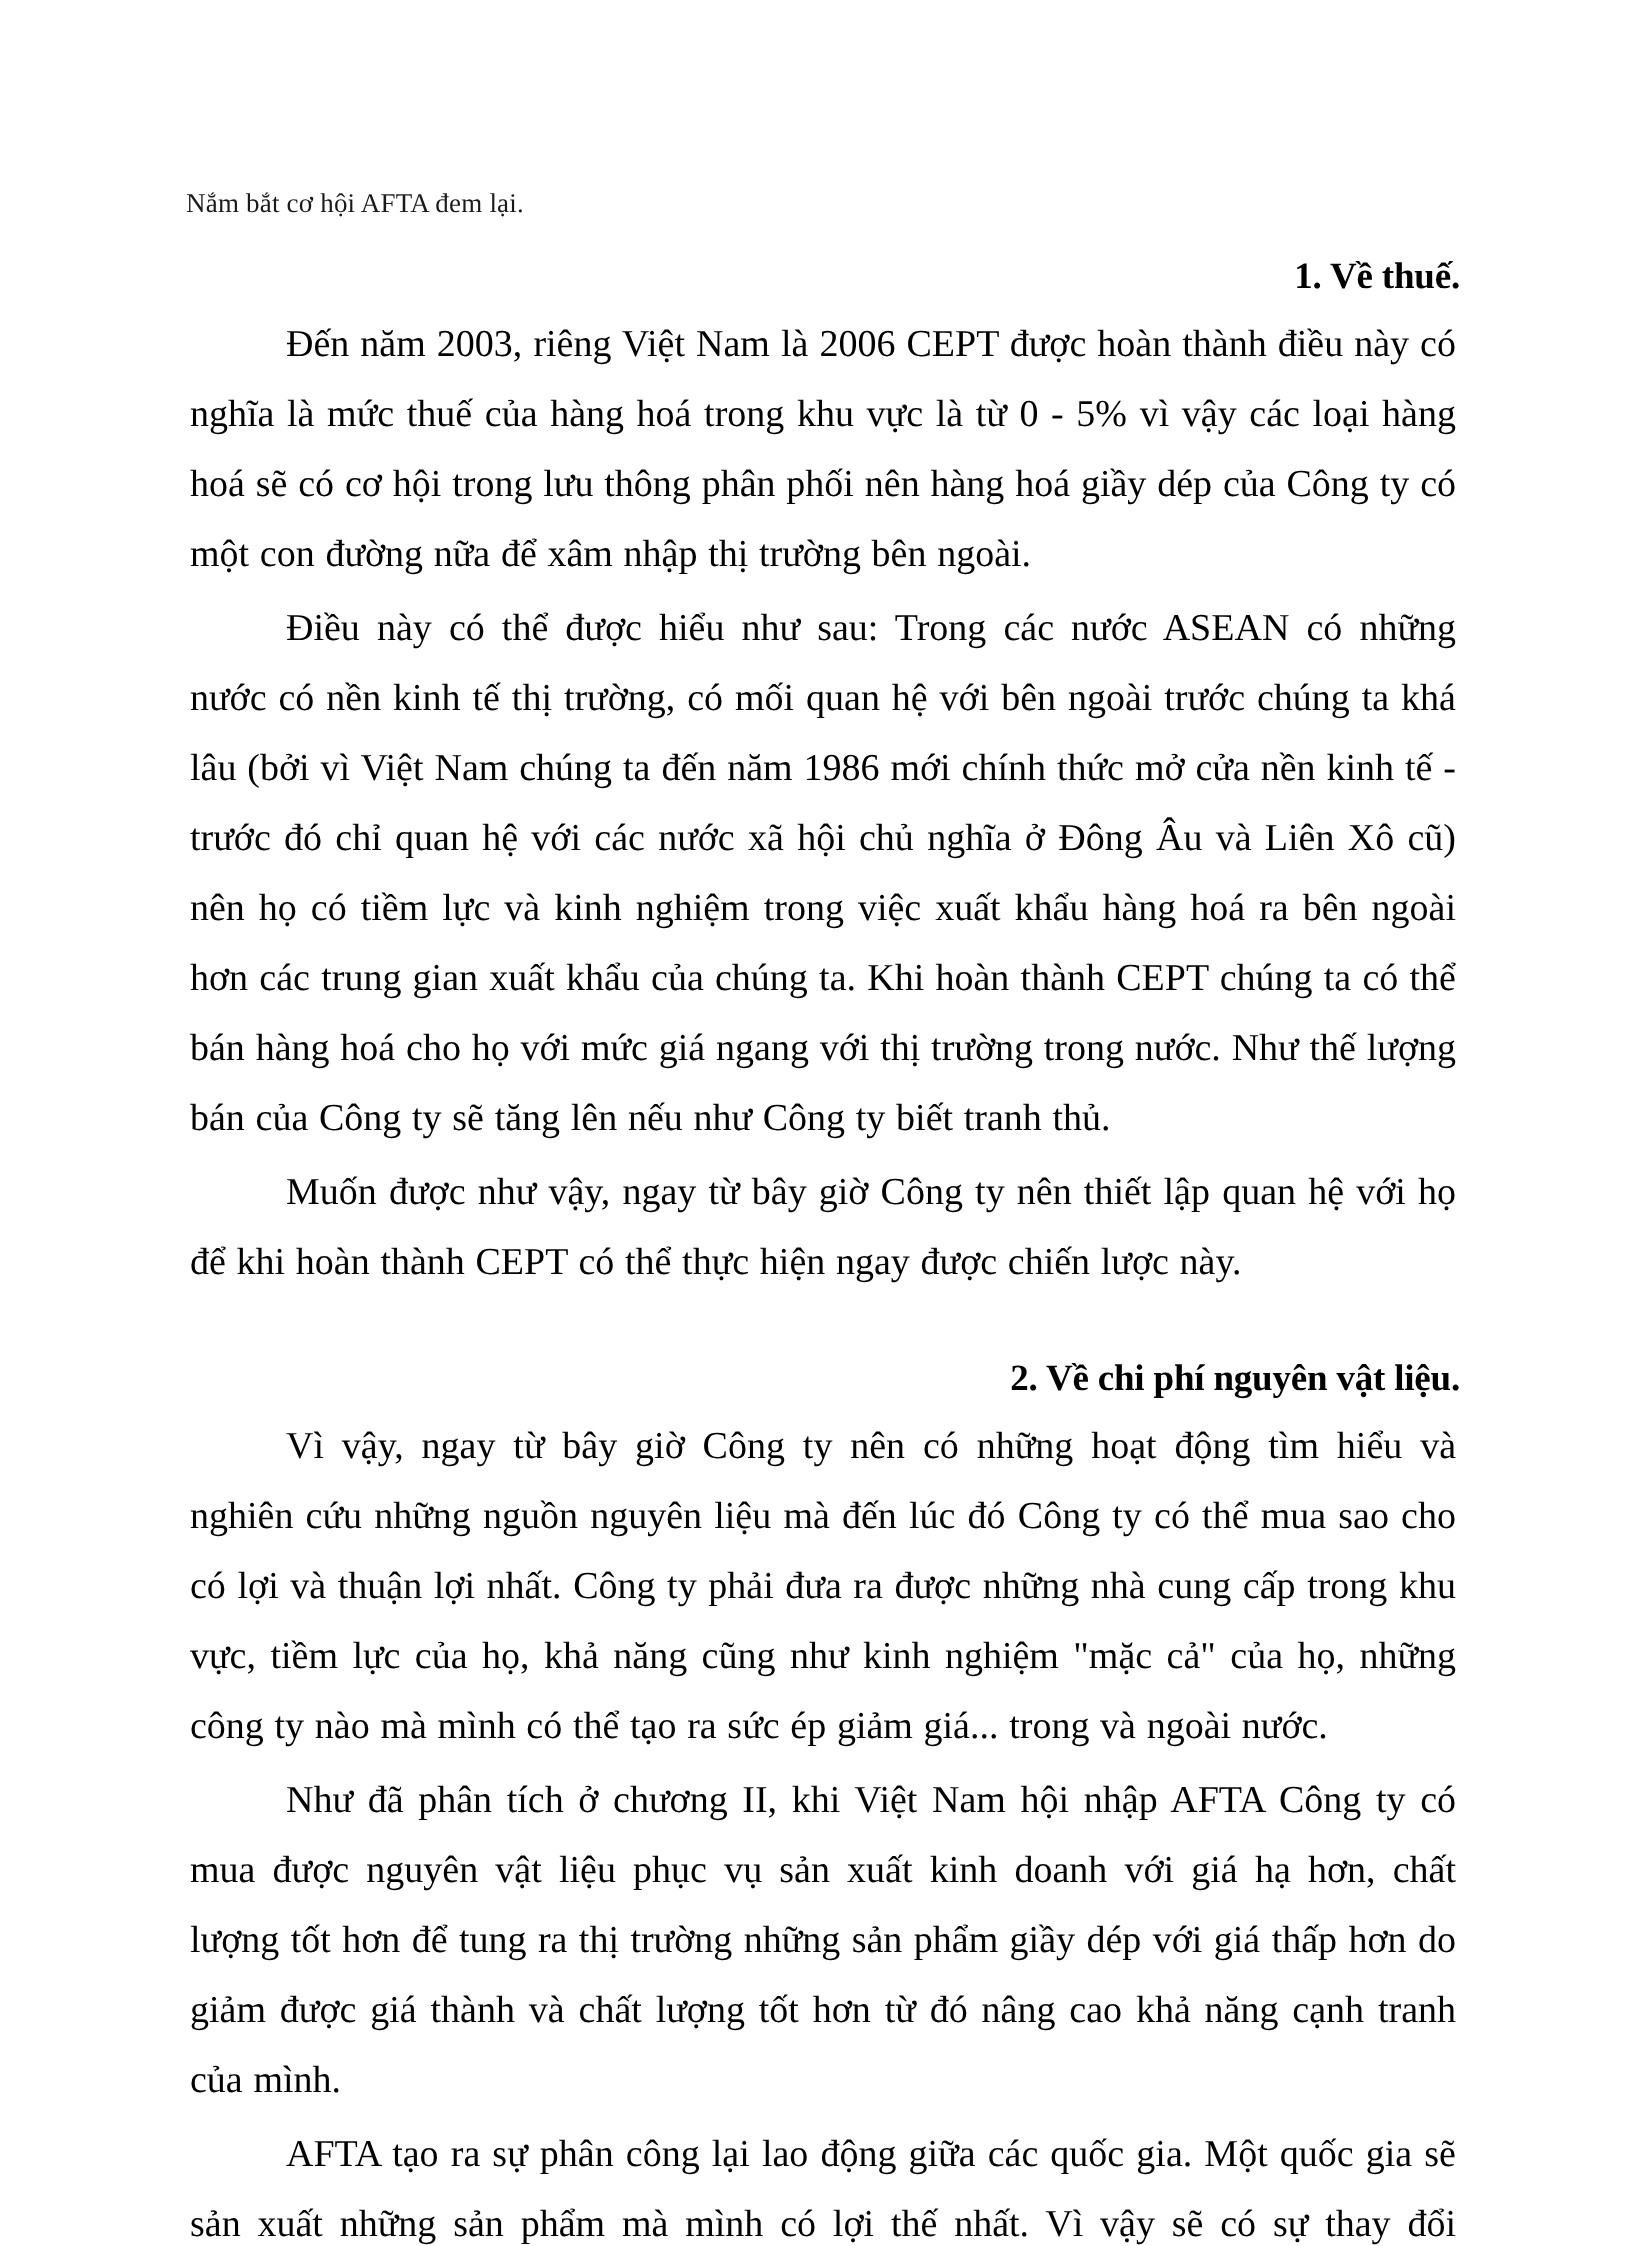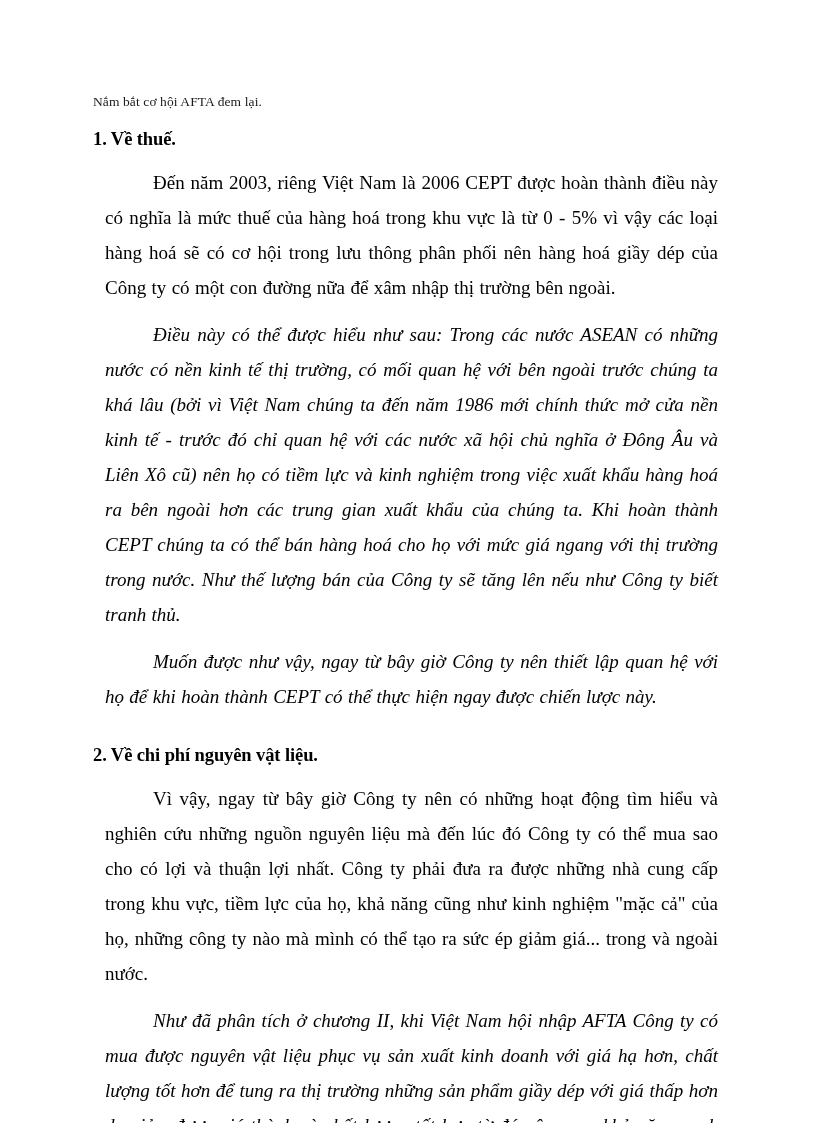--- a/index.html
+++ b/index.html
@@ -32,40 +32,39 @@
     margin: 0 0 14px 0;
     text-align: left;
     white-space: nowrap;
   }
   
   .section-heading {
     font-size: 18.5px;
     line-height: 27px;
     font-weight: bold;
     margin: 0 0 2px 0;
-    text-align: left;
+    text-align: right;
     letter-spacing: -0.1px;
   }
   .section-heading.spaced {
     margin-top: 28px;
   }
   
   .para {
     font-size: 19px;
     line-height: 35px;
     text-align: justify;
     text-justify: inter-word;
     text-indent: 48px;
-    margin: 12px;
+    margin: 2px;
     word-spacing: 0.6px;
     hyphens: none;
   }
   .para + .para {
     margin-top: 0;
-    font-style: italic;
   }
 </style>
 </head>
 <body>
 
 <div class="page">
   <div class="content">
 
     <p class="running-line">Nắm bắt cơ hội AFTA đem lại.</p>
 

